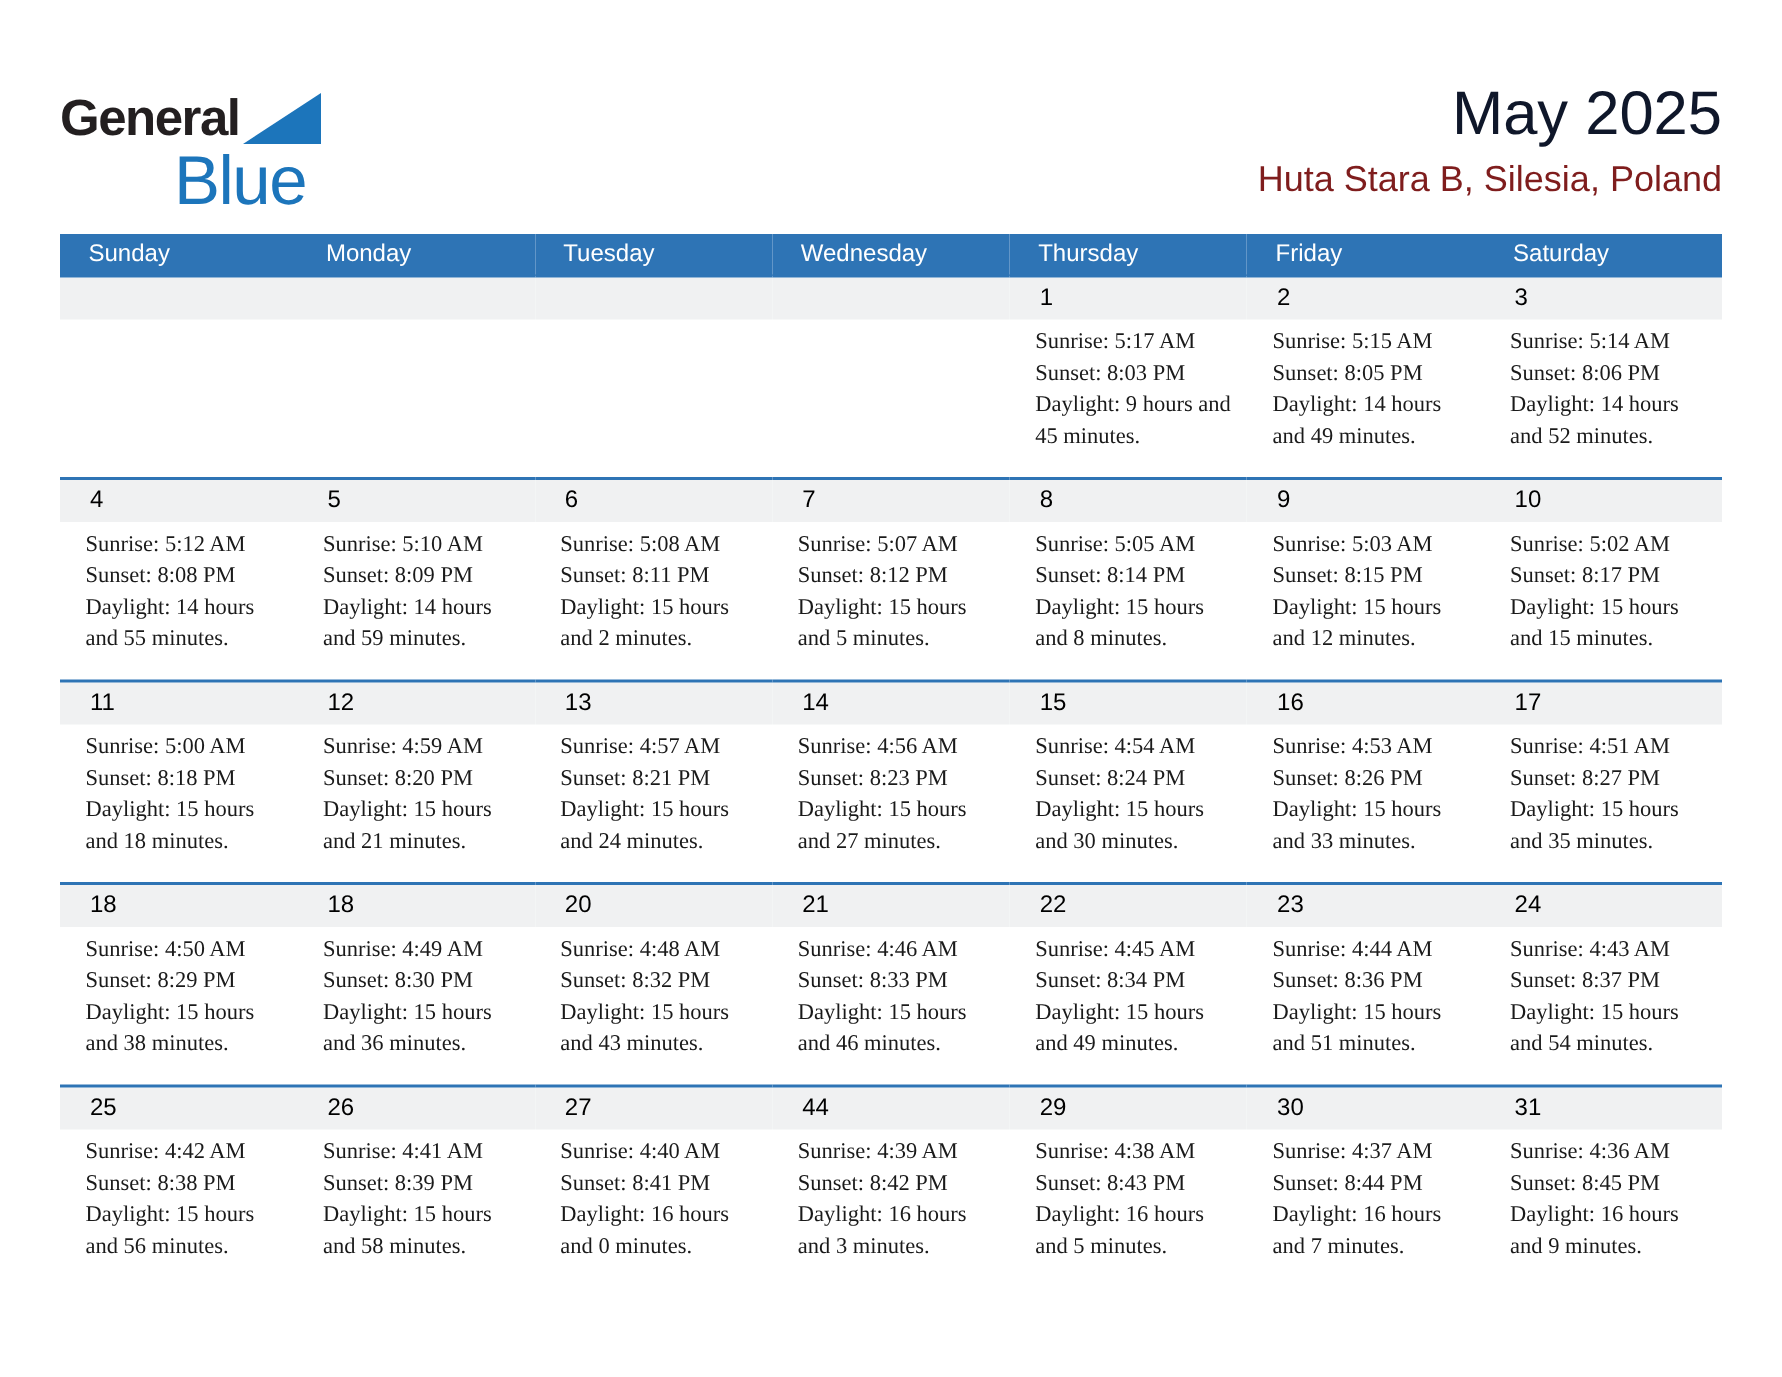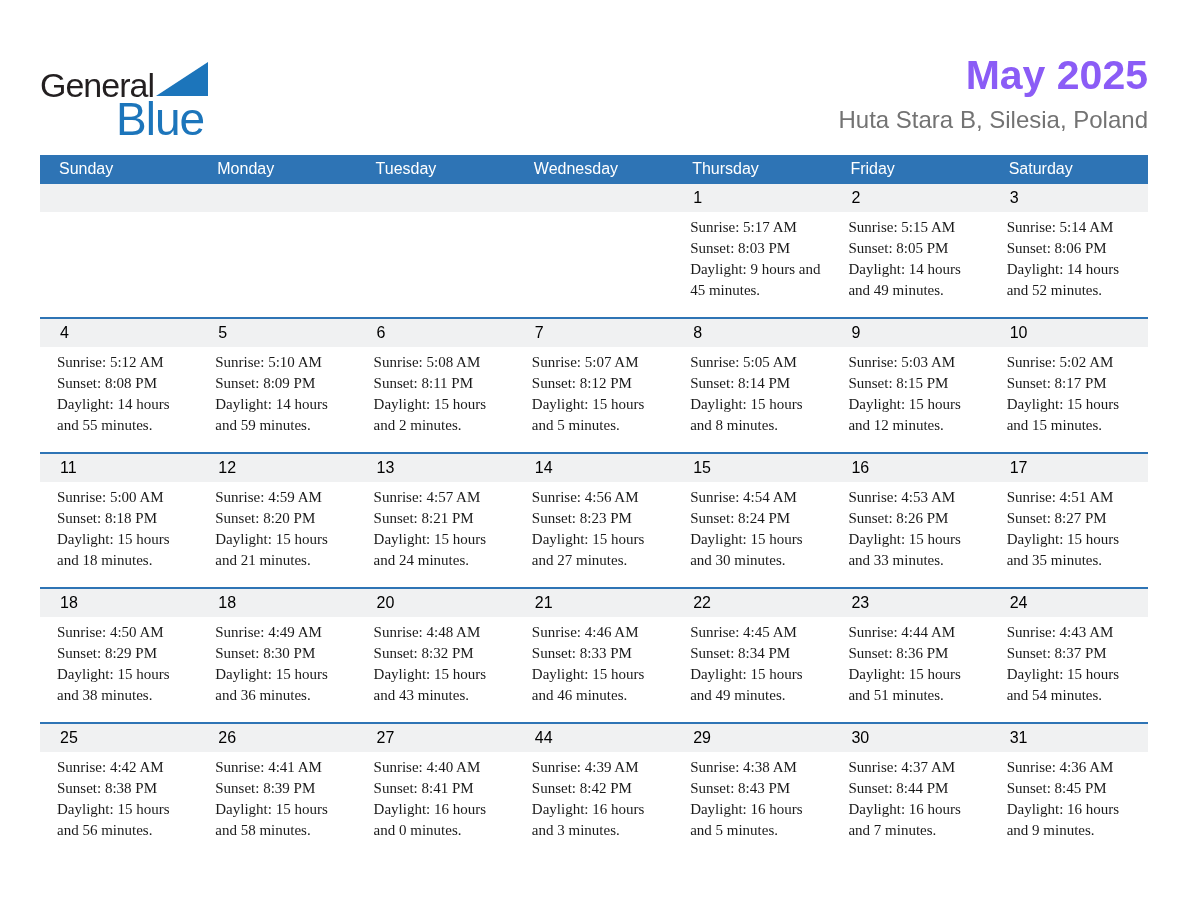--- a/index.html
+++ b/index.html
@@ -13,45 +13,45 @@
 
   
   .topbar {
     margin-top: 54px;
     display: flex;
     justify-content: space-between;
     align-items: flex-start;
     margin-bottom: 13px;
   }
   .logo { line-height: 1; margin-top: 8px; }
-  .logo-row1 { display: flex; align-items: flex-end; }
+  .logo-row1 { display: flex; align-items: flex-start; font-weight: bold; }
   .logo-general {
     font-size: 34px;
     color: #231f20;
     letter-spacing: -1px;
   }
   .logo-tri { margin-left: 2px; margin-bottom: 3px; }
   .logo-blue {
     font-size: 46px;
     color: #1c75bb;
     letter-spacing: -1px;
     margin-left: 76px;
     margin-top: -6px;
   }
   .titles { text-align: right; }
   .page-title {
     font-size: 41px;
-    font-weight: bold;
-    color: #8b5cf6;
+    font-weight: normal;
+    color: #0f172a;
     line-height: 1.05;
   }
   .page-subtitle {
     font-size: 24px;
     font-weight: normal;
-    color: #737373;
+    color: #7f1d1d;
     margin-top: 9px;
   }
 
   
   table.calendar {
     width: 1108px;
     border-collapse: collapse;
     table-layout: fixed;
   }
   thead th {

